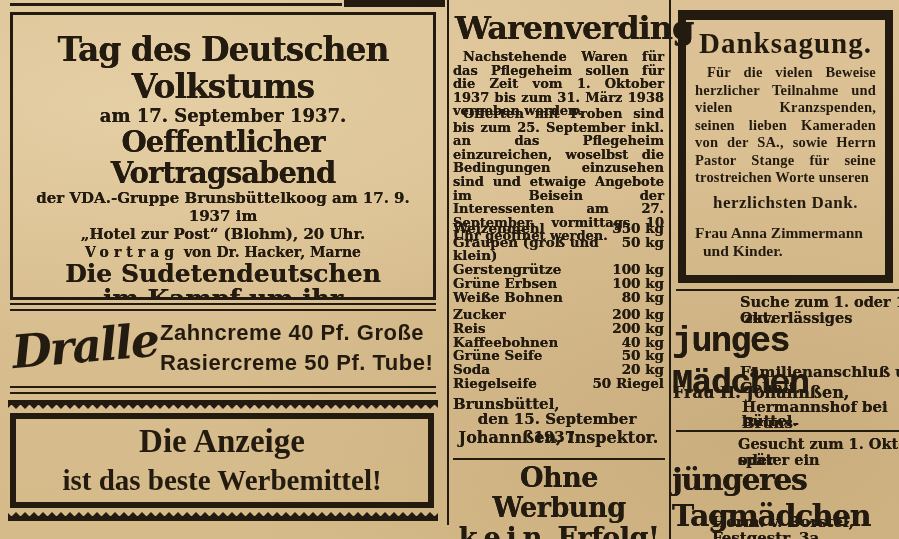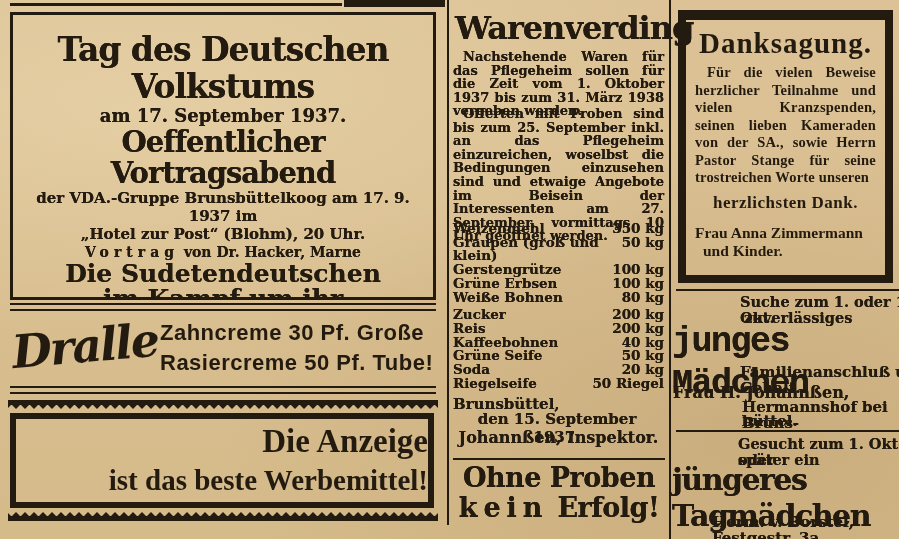--- a/index.html
+++ b/index.html
@@ -53,21 +53,21 @@
   }
   .saw-down {
     left:8px; top:512px; width:430px; height:9px;
     background-image:conic-gradient(from 135deg at 50% 0%, #241b10 0 90deg, transparent 90deg);
     background-size:9px 9px; background-repeat:repeat-x; background-position:top;
   }
 
   
   .anzeige-box {
     left:10px; top:413px; width:424px; height:95px; box-sizing:border-box;
-    border:6px solid #241b10; text-align:right; font-family:"Liberation Serif", serif; font-weight:bold;
+    border:6px solid #241b10; text-align:center; font-family:"Liberation Serif", serif; font-weight:bold;
   }
   .anz1 { font-size:33px; line-height:44px; }
   .anz2 { font-size:29px; line-height:34px; }
 
   
   .sep1 { left:447px; top:0; width:2px; height:525px; }
   .sep2 { left:669px; top:0; width:2px; height:539px; }
 
   
   .mid-headline { left:455px; top:8px; width:208px; font-size:32px; line-height:40px; letter-spacing:-1px; }
@@ -132,21 +132,21 @@
     <div class="ev-speaker"><span class="sp">Vortrag</span> <span>von Dr. Hacker, Marne</span></div>
     <div class="ev-topic">Die Sudetendeutschen</div>
     <div class="ev-topic">im Kampf um ihr Deutschtum.</div>
 
   </div>
 
   <div class="abs dbl-rule rule-d1"></div>
   <div class="abs dralle-row">
     <div class="dralle-logo">Dralle</div>
     <div class="dralle-lines">
-      <div>Zahncreme 30 Pf. Große</div>
+      <div>Zahncreme 40 Pf. Große</div>
       <div>Rasiercreme 50 Pf. Tube!</div>
     </div>
   </div>
   <div class="abs dbl-rule rule-d2"></div>
 
   <div class="abs saw-up"></div>
   <div class="abs anzeige-box">
     <div class="anz1">Die Anzeige</div>
     <div class="anz2">ist das beste Werbemittel!</div>
   </div>
@@ -205,21 +205,21 @@
         <span class="gqty">50 Riegel</span>
       </div>
   </div>
 
   <div class="abs mid-place frak">Brunsbüttel,</div>
   <div class="abs mid-date frak">den 15. September 1937.</div>
   <div class="abs mid-signer frak">Johannßen, Inspektor.</div>
 
   <div class="abs ink mid-rule"></div>
   <div class="abs slogan frak">
-    <div>Ohne Proben</div>
+    <div>Ohne Werbung</div>
     <div><span class="sp">kein</span> <span>Erfolg!</span></div>
   </div>
 
   <div class="abs dank-box">
     <div class="dank-title">Danksagung.</div>
     <p class="dank-body">Für die vielen Beweise herzlicher Teilnahme und vielen Kranzspenden, seinen lieben Kameraden von der SA., sowie Herrn Pastor Stange für seine trostreichen Worte unseren</p>
     <div class="dank-thanks">herzlichsten Dank.</div>
     <div class="dank-sig1">Frau Anna Zimmermann</div>
     <div class="dank-sig2">und Kinder.</div>
   </div>

